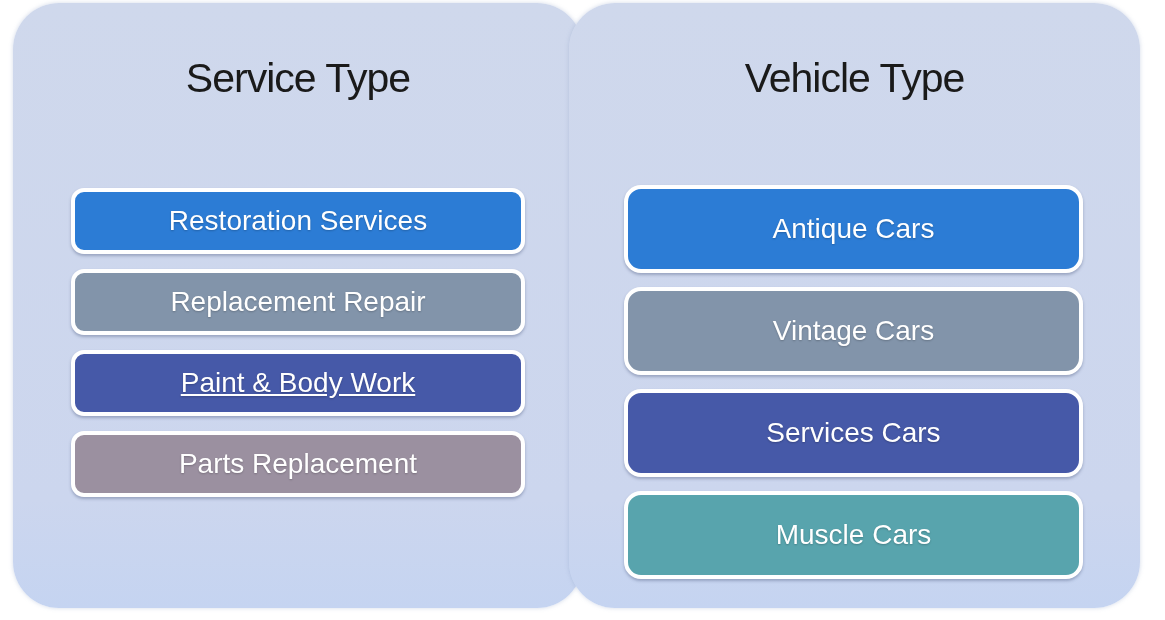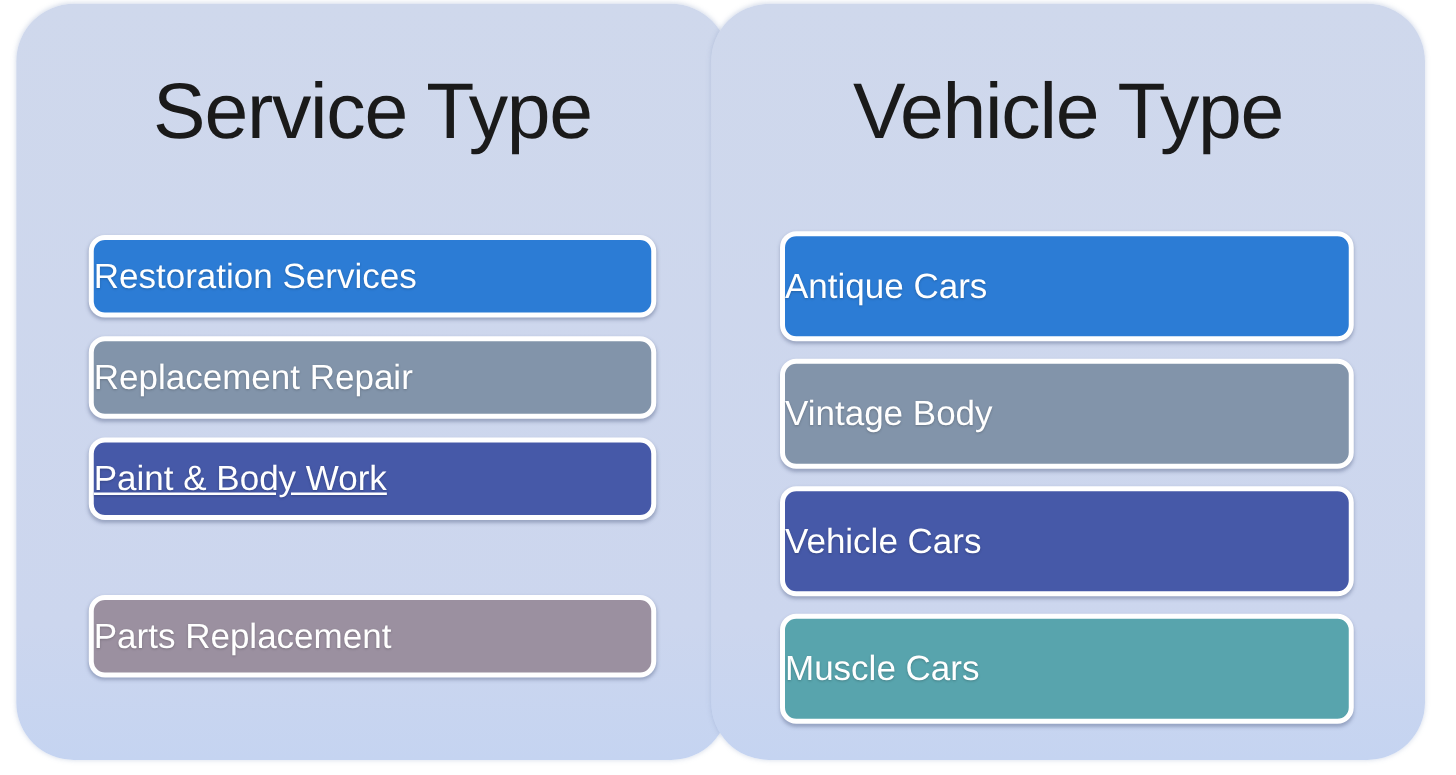--- a/index.html
+++ b/index.html
@@ -24,21 +24,21 @@
     box-shadow: 0 0 4px rgba(130,150,190,0.35);
   }
   .panel-left  { left: 13px;  width: 570px; }
   .panel-right { left: 569px; width: 571px; }
   .panel-title {
     position: absolute;
     top: 55px;
     left: 0;
     right: 0;
     text-align: center;
-    font-size: 63px;
+    font-size: 41px;
     line-height: 1;
     letter-spacing: -1px;
     color: #1a1a1a;
     white-space: nowrap;
   }
   .items {
     position: absolute;
     display: flex;
     flex-direction: column;
   }
@@ -53,63 +53,64 @@
     right: 57px;
     top: 182px;
     gap: 14px;
   }
   .item {
     box-sizing: border-box;
     border: 4px solid #ffffff;
     border-radius: 13px;
     display: flex;
     align-items: center;
+    justify-content: center;
     color: #ffffff;
     font-size: 28px;
     text-shadow: 0 1px 2px rgba(0,0,0,0.22);
     box-shadow: 0 2px 3px rgba(90,105,140,0.45);
     white-space: nowrap;
   }
   .panel-left .item  { height: 66px; }
-  .panel-right .item { height: 88px; }
+  .panel-right .item { height: 88px; border-radius: 17px; }
 </style>
 </head>
 <body>
 
 <div class="canvas">
 
   <div class="panel panel-left">
     <div class="panel-title">Service Type</div>
     <div class="items">
       <div class="item" style="background-color: rgb(44, 124, 213);">
         <span>Restoration Services</span>
       </div>
       <div class="item" style="background-color: rgb(130, 148, 170);">
         <span>Replacement Repair</span>
       </div>
       <div class="item" style="background-color: rgb(70, 89, 168); text-decoration: underline;">
         <span>Paint &amp; Body Work</span>
       </div>
-      <div class="item" style="background-color: rgb(155, 144, 160); margin-top: 45px;">
+      <div class="item" style="background-color: rgb(155, 144, 160);">
         <span>Parts Replacement</span>
       </div>
     </div>
   </div>
 
   <div class="panel panel-right">
     <div class="panel-title">Vehicle Type</div>
     <div class="items">
       <div class="item" style="background-color: rgb(44, 124, 213);">
         <span>Antique Cars</span>
       </div>
       <div class="item" style="background-color: rgb(130, 148, 170);">
-        <span>Vintage Body</span>
+        <span>Vintage Cars</span>
       </div>
       <div class="item" style="background-color: rgb(70, 89, 168);">
-        <span>Vehicle Cars</span>
+        <span>Services Cars</span>
       </div>
       <div class="item" style="background-color: rgb(88, 164, 173);">
         <span>Muscle Cars</span>
       </div>
     </div>
   </div>
 
 </div>
 
 </body></html>

